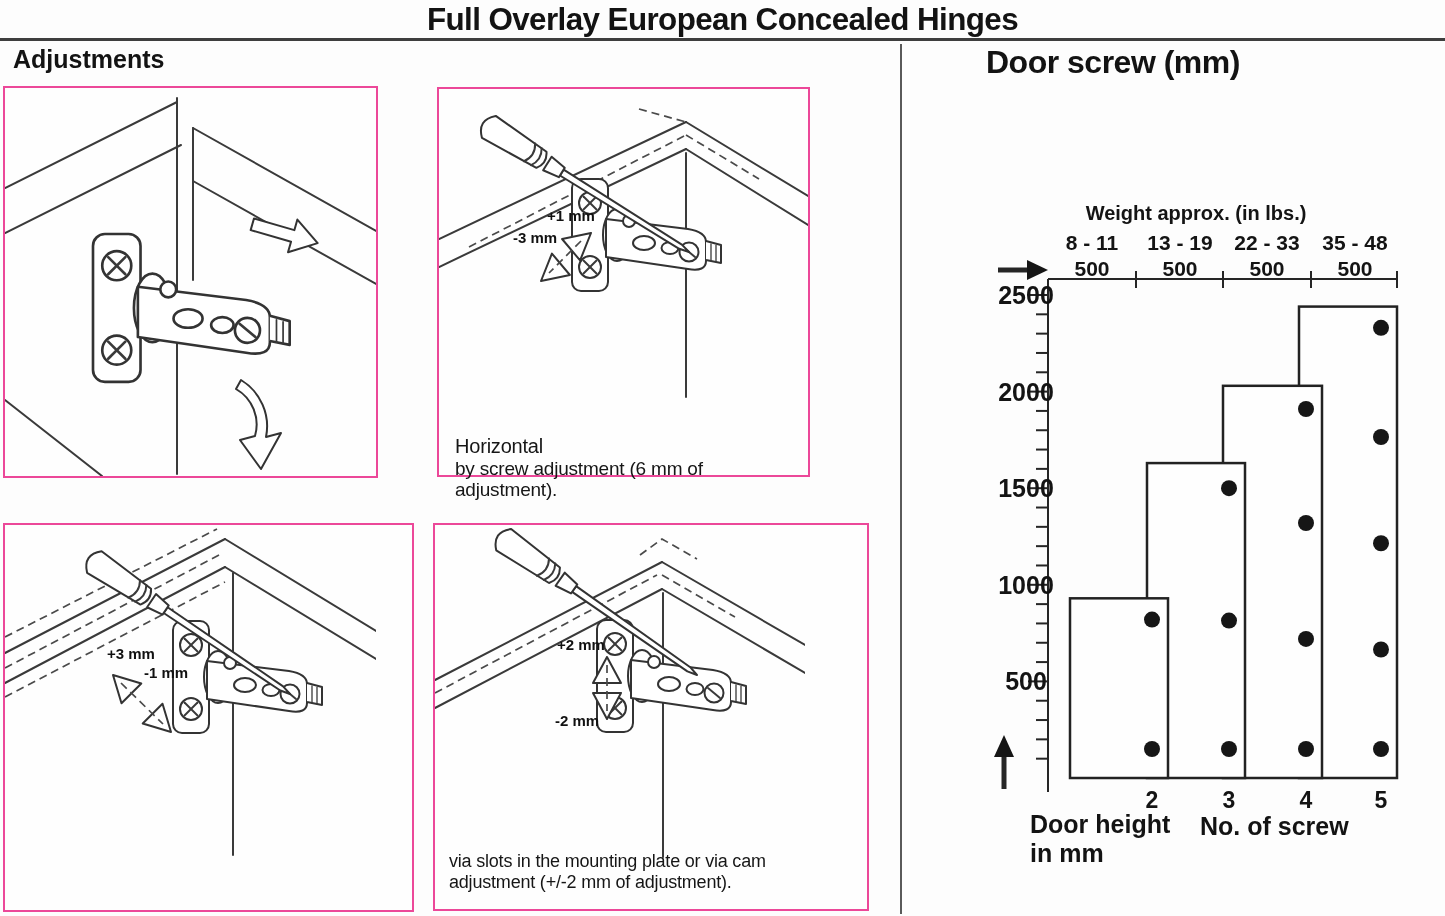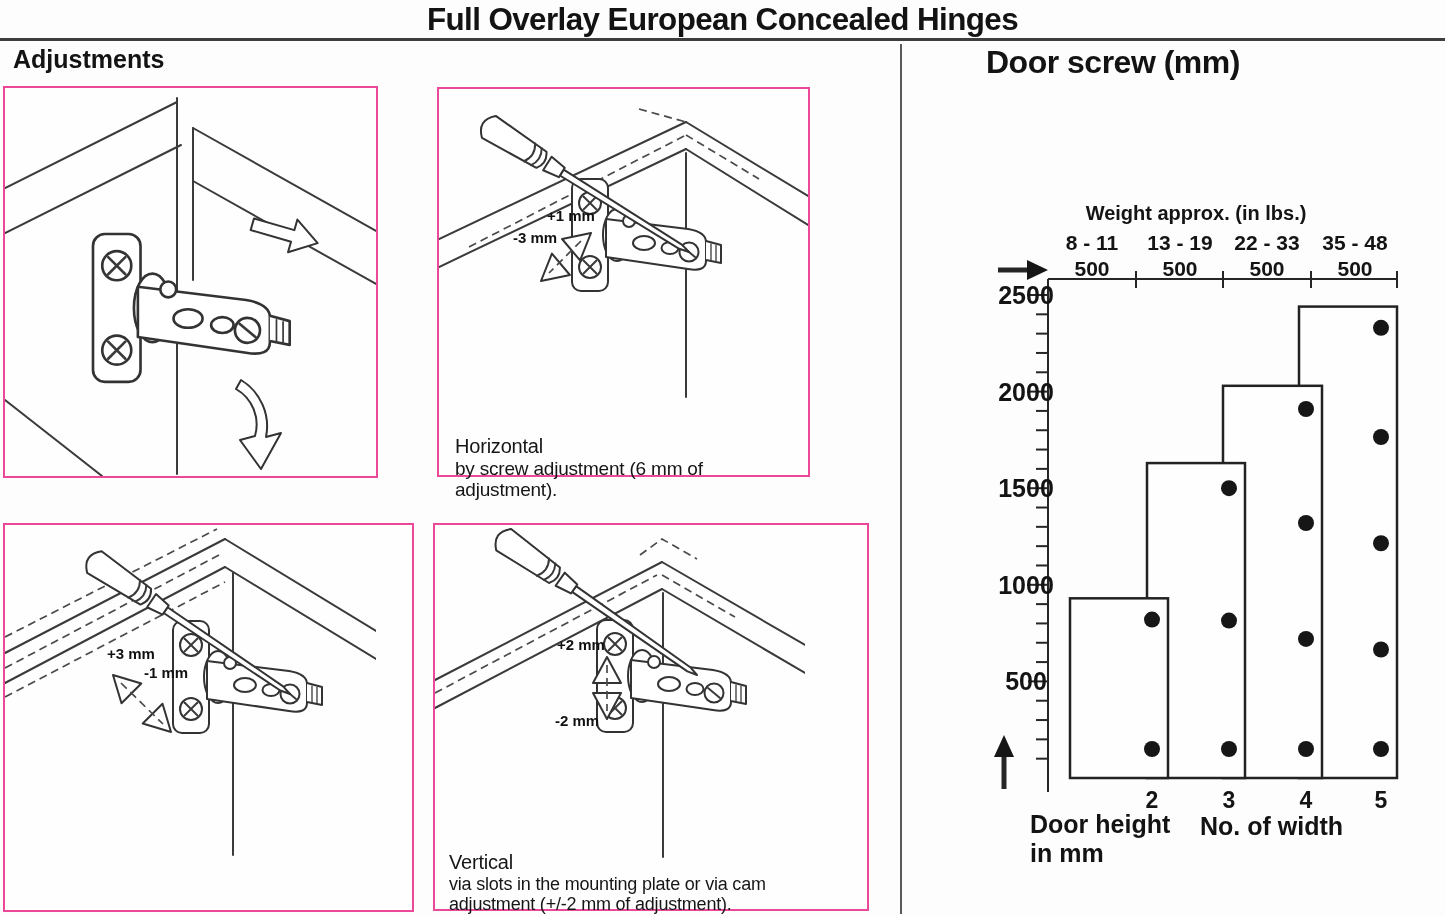--- a/index.html
+++ b/index.html
@@ -148,21 +148,20 @@
     <line x1="228" y1="68" x2="228" y2="332" class="st2"></line>
     <use href="#hinge" transform="translate(162,95)"></use>
     <use href="#driver" transform="translate(262,150) rotate(35)"></use>
     <use href="#ah" transform="translate(172,132) rotate(-90)"></use>
     <use href="#ah" transform="translate(172,194) rotate(90)"></use>
     <line x1="172" y1="140" x2="172" y2="186" class="dsh"></line>
     <text class="mm" x="146" y="125">+2 mm</text>
     <text class="mm" x="142" y="201">-2 mm</text>
   </svg>
   <div class="cap" style="left:14px;top:326px;width:358px;font-size:18px">
-    <span class="cap-t">Vertical</span>
     <span>via slots in the mounting plate or via cam adjustment (+/-2 mm of adjustment).</span>
   </div>
 </div>
 
 <div class="abs chart-title">Door screw (mm)</div>
 
 <svg id="chart-svg" class="abs" style="left:902px;top:180px" width="543" height="690" viewBox="902 180 543 690">
     <line x1="1048" y1="279" x2="1398" y2="279" class="st"></line>
     <line x1="1136" y1="271" x2="1136" y2="288" class="st"></line>
     <line x1="1223" y1="271" x2="1223" y2="288" class="st"></line>
@@ -233,13 +232,13 @@
     <line x1="998" y1="270" x2="1030" y2="270" class="st" style="stroke-width:5"></line>
     <path d="M1048 270 L1027 260 L1027 280 Z" fill="#161616"></path>
     <line x1="1004" y1="789" x2="1004" y2="751" class="st" style="stroke-width:5"></line>
     <path d="M1004 735 L994 757 L1014 757 Z" fill="#161616"></path>
   </svg>
 
 <div class="abs door-height-label">
   <div>Door height</div>
   <div>in mm</div>
 </div>
-<div class="abs hinges-label">No. of width</div>
+<div class="abs hinges-label">No. of screw</div>
 
 </body></html>

